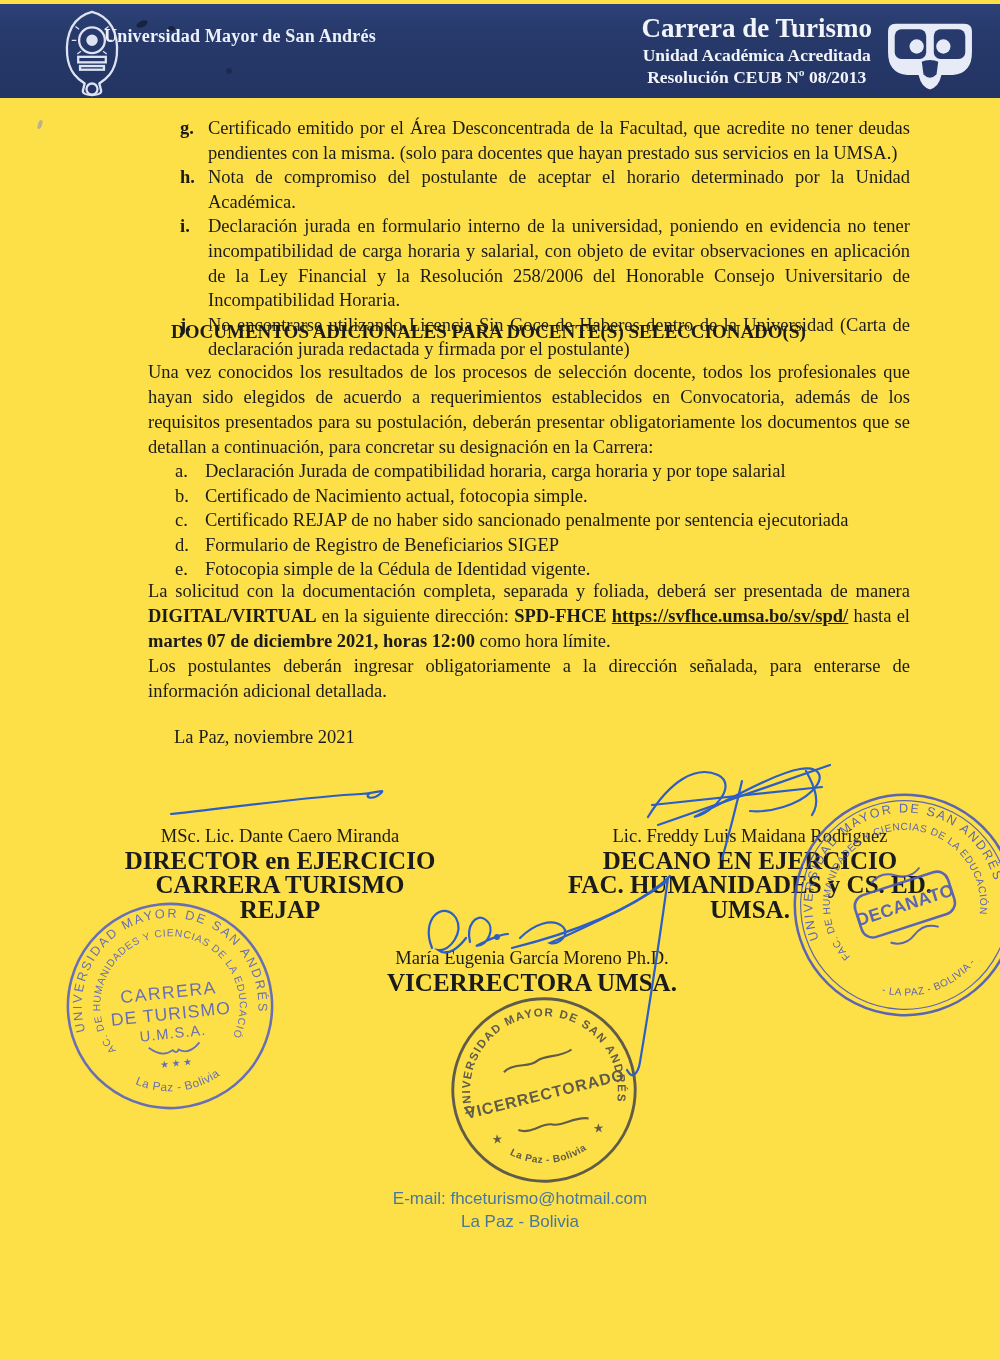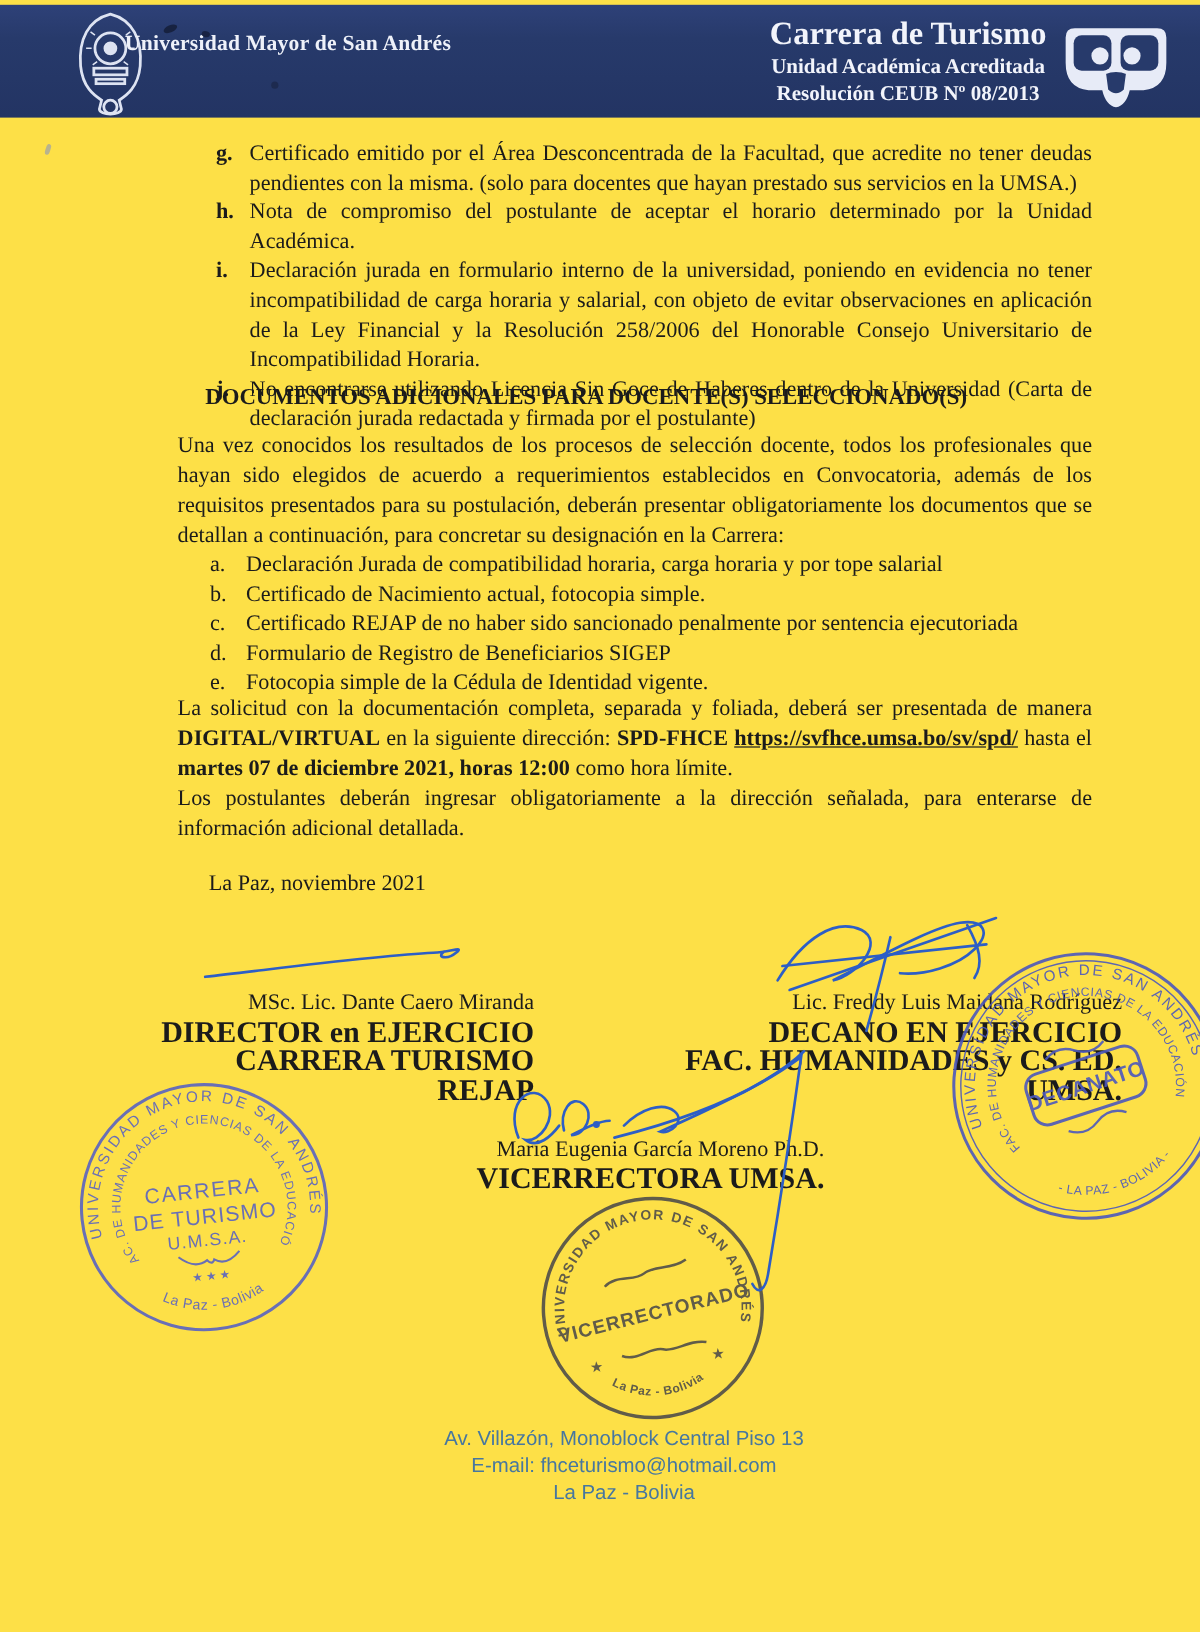--- a/index.html
+++ b/index.html
@@ -25,21 +25,21 @@
   .li{display:flex;text-align:justify;line-height:24.6px;}
   .li .lt{flex:none;width:60px;padding-left:32px;box-sizing:border-box;font-weight:bold;}
   .li .ltx{flex:1;}
   .li2 .lt{font-weight:normal;width:57px;padding-left:27px;}
   .heading{position:absolute;left:148px;top:321px;font-weight:bold;font-size:19px;margin-left:23px;}
   .para{position:absolute;left:148px;width:762px;text-align:justify;line-height:25px;font-size:18.5px;}
   .url{font-weight:bold;text-decoration:underline;}
   .b{font-weight:bold;}
   .dateline{position:absolute;left:149px;top:727px;font-size:18.5px;margin-left:25px;}
   
-  .sigblock{position:absolute;text-align:right;font-size:18.5px;line-height:24.5px;z-index:3;}
+  .sigblock{position:absolute;text-align:center;font-size:18.5px;line-height:24.5px;z-index:3;}
   .sigblock .t{font-weight:bold;font-size:25px;}
   .sigsvg{position:absolute;z-index:5;}
   .stamp{position:absolute;z-index:4;opacity:.9;}
   
   .footer{position:absolute;left:320px;top:1188px;width:400px;text-align:center;
     font-family:"Liberation Sans","DejaVu Sans",sans-serif;color:#47779f;
     font-size:17px;line-height:22.5px;z-index:2;}
   .stamp text, .stamp textPath{font-family:"Liberation Sans","DejaVu Sans",sans-serif;}
 </style>
 </head>
@@ -248,18 +248,17 @@
         <path d="M64,72 C76,64 90,74 100,69 C110,64 124,72 138,66" fill="none" stroke="#46464a" stroke-width="2.2"></path>
         <text x="100" y="110" text-anchor="middle" font-size="16.5" font-weight="bold" letter-spacing="1">VICERRECTORADO</text>
         <path d="M64,134 C76,142 90,132 100,137 C110,142 124,134 138,140" fill="none" stroke="#46464a" stroke-width="2.2"></path>
       </g>
       <text x="42" y="152" font-size="13">★</text>
       <text x="148" y="148" font-size="13">★</text>
     </g>
   </svg>
 
   <div class="footer">
-    <div>Av. Villazón, Monoblock Central Piso 13</div>
     <div>E-mail: fhceturismo@hotmail.com</div>
     <div>La Paz - Bolivia</div>
   </div>
 
 </div>
 
 </body></html>

